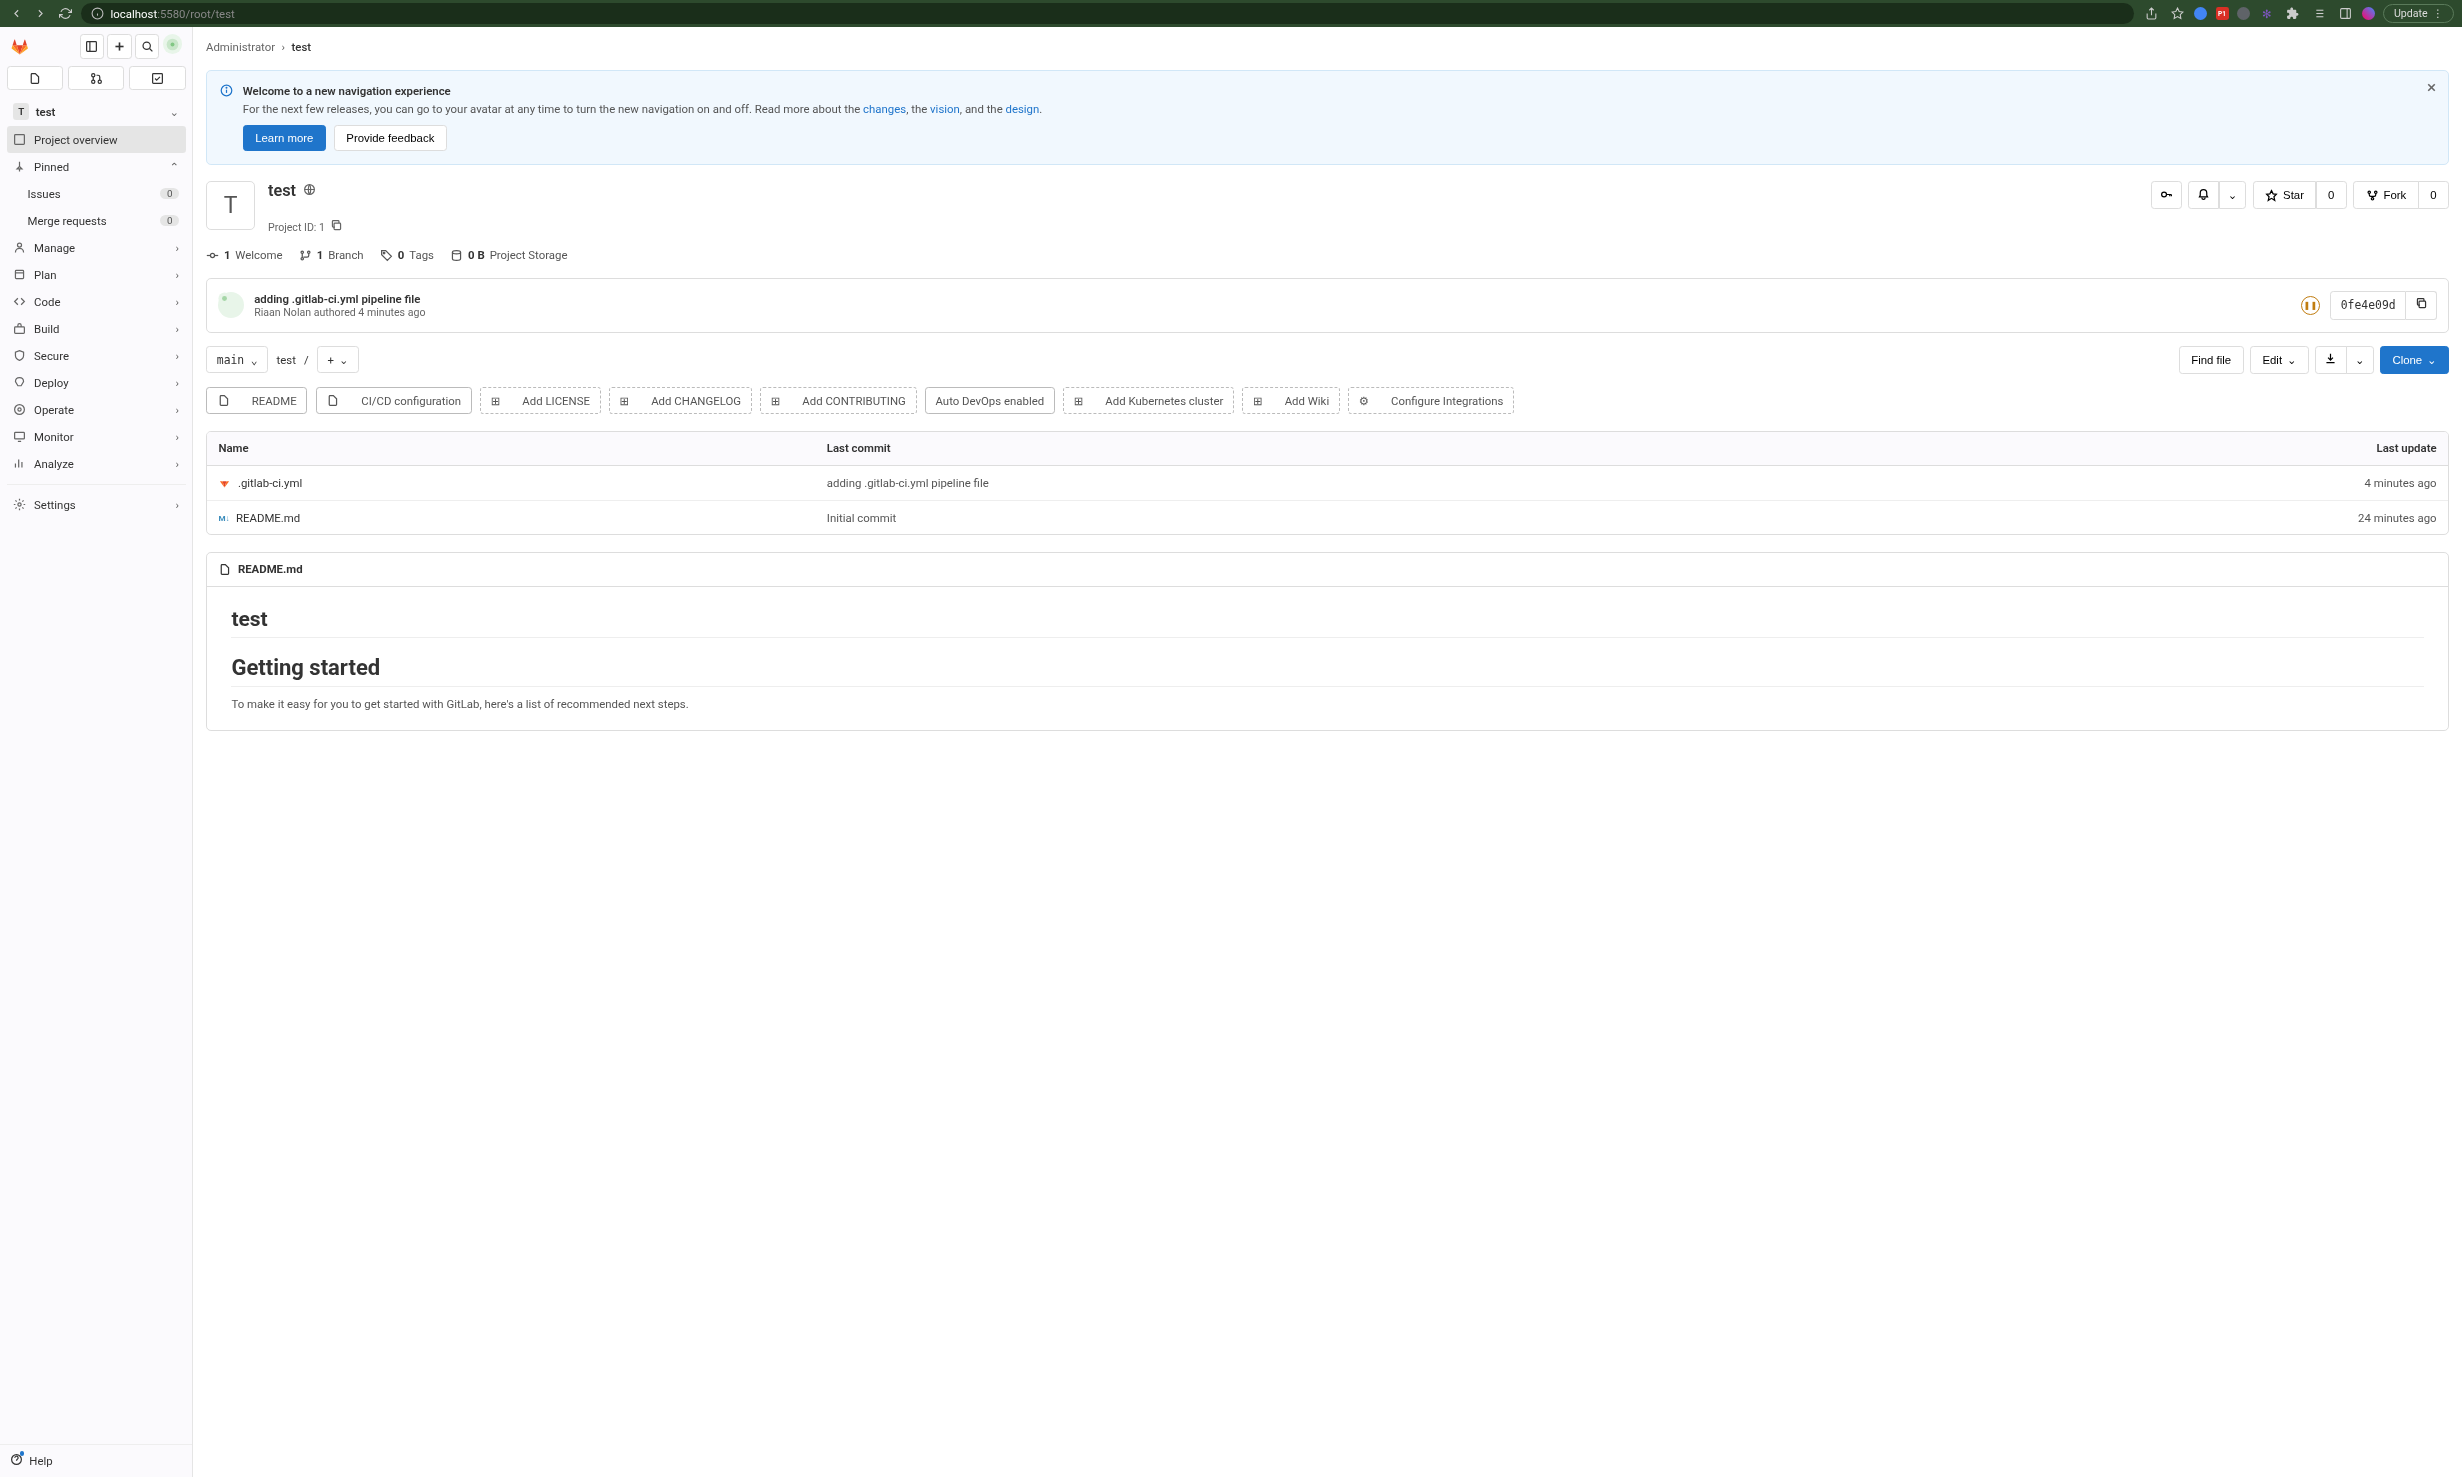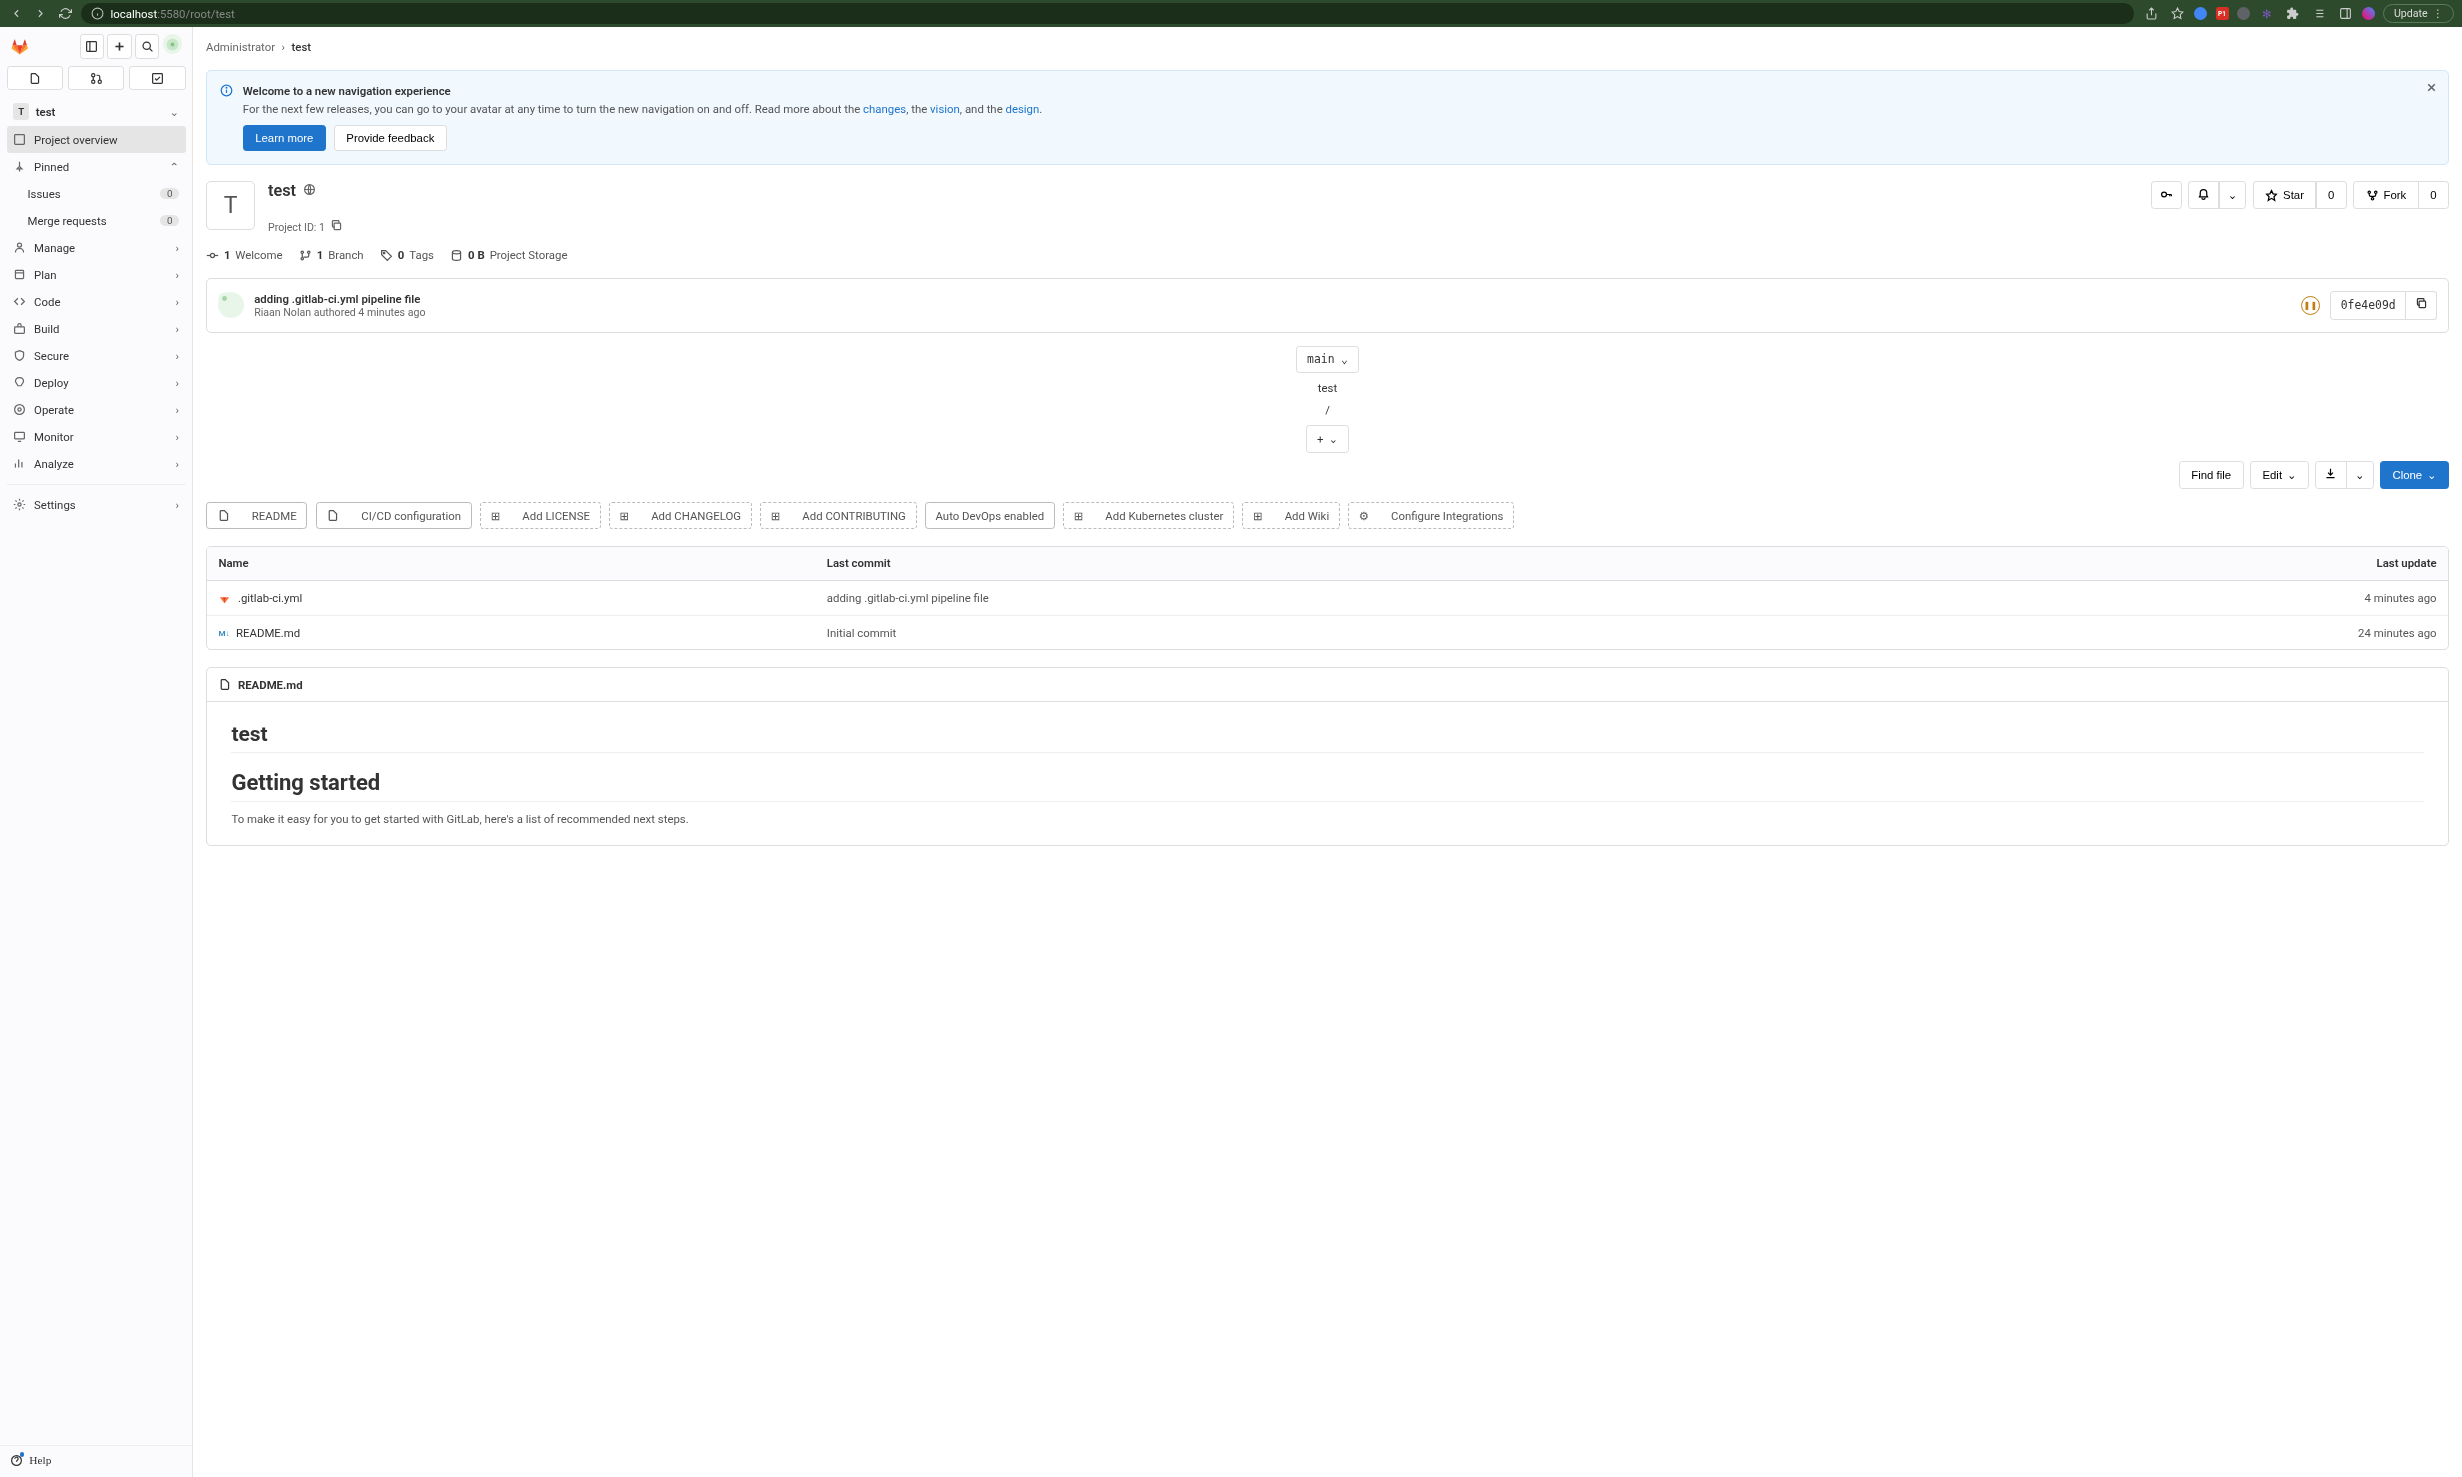--- a/index.html
+++ b/index.html
@@ -36,21 +36,21 @@
 .project-name { font-weight: 600; flex: 1; }
 .chevron { color: #666; }
 
 .nav-item { display: flex; align-items: center; gap: 8.1px; padding: 6.5px; border-radius: 3.3px; cursor: pointer; color: #333; }
 .nav-item.active { background: #e5e5e5; }
 .nav-item-icon { width: 13px; height: 13px; display: flex; align-items: center; justify-content: center; color: #666; }
 .nav-item-label { flex: 1; }
 .nav-badge { background: #e5e5e5; border-radius: 8.1px; padding: 0 6.5px; font-size: 9.8px; color: #555; min-width: 16.3px; text-align: center; }
 .nav-sub { padding-left: 21px; }
 
-.sidebar-footer { padding: 8.1px 9.8px; border-top: 0.8px solid #eee; display: flex; align-items: flex-start; gap: 6.5px; cursor: pointer; font-family: Liberation Serif, serif; }
+.sidebar-footer { padding: 8.1px 9.8px; border-top: 0.8px solid #eee; display: flex; align-items: center; gap: 6.5px; cursor: pointer; }
 .help-dot { position: relative; }
 .help-dot::after { content: ''; position: absolute; top: -1.6px; right: -1.6px; width: 4.9px; height: 4.9px; background: #1f75cb; border-radius: 50%; }
 
 
 .main { flex: 1; overflow-y: auto; padding: 13px; }
 .breadcrumb { display: flex; align-items: center; gap: 6.5px; margin-bottom: 16.3px; color: #666; }
 .breadcrumb a { color: #666; text-decoration: none; }
 .breadcrumb .current { color: #333; font-weight: 500; }
 
 .banner { border: 0.8px solid #d1e7f7; background: #f1f8fe; border-radius: 4.9px; padding: 13px; margin-bottom: 16.3px; position: relative; display: flex; gap: 9.8px; }
@@ -81,21 +81,21 @@
 
 .commit-box { border: 0.8px solid #ddd; border-radius: 4.9px; padding: 11.4px; display: flex; align-items: center; gap: 9.8px; margin-bottom: 13px; }
 .commit-avatar { width: 26px; height: 26px; border-radius: 50%; background: #e8f5e9; }
 .commit-info { flex: 1; }
 .commit-msg { font-weight: 600; }
 .commit-author { color: #666; font-size: 10.6px; }
 .pipeline-status { width: 19.5px; height: 19.5px; border: 1.6px solid #c17d10; border-radius: 50%; display: flex; align-items: center; justify-content: center; color: #c17d10; font-size: 8.1px; }
 .commit-sha { font-family: monospace; border: 0.8px solid #ddd; border-radius: 3.3px; padding: 5.7px 9.8px; background: #fff; display: flex; align-items: center; }
 .copy-sha { border: 0.8px solid #ddd; border-left: none; border-radius: 0 3.3px 3.3px 0; padding: 5.7px 8.1px; cursor: pointer; background: #fff; }
 
-.file-nav { display: flex; gap: 8.1px; align-items: center; margin-bottom: 13px; flex-direction: column; }
+.file-nav { display: flex; gap: 8.1px; align-items: center; margin-bottom: 13px; }
 .branch-select { border: 0.8px solid #ddd; border-radius: 3.3px; padding: 5.7px 9.8px; display: flex; align-items: center; gap: 6.5px; font-family: monospace; cursor: pointer; }
 .path-crumb { color: #333; }
 .add-file-btn { border: 0.8px solid #ddd; border-radius: 3.3px; padding: 5.7px 9.8px; display: flex; align-items: center; gap: 4.9px; cursor: pointer; }
 .file-nav-right { margin-left: auto; display: flex; gap: 6.5px; }
 .clone-btn { background: #1f75cb; color: #fff; border-color: #1f75cb; display: flex; align-items: center; gap: 4.9px; }
 
 .chips { display: flex; flex-wrap: wrap; gap: 8.1px; margin-bottom: 16.3px; }
 .chip { border: 0.8px dashed #bbb; border-radius: 3.3px; padding: 5.7px 9.8px; display: flex; align-items: center; gap: 22px; cursor: pointer; color: #555; }
 .chip.solid { border-style: solid; }
 

